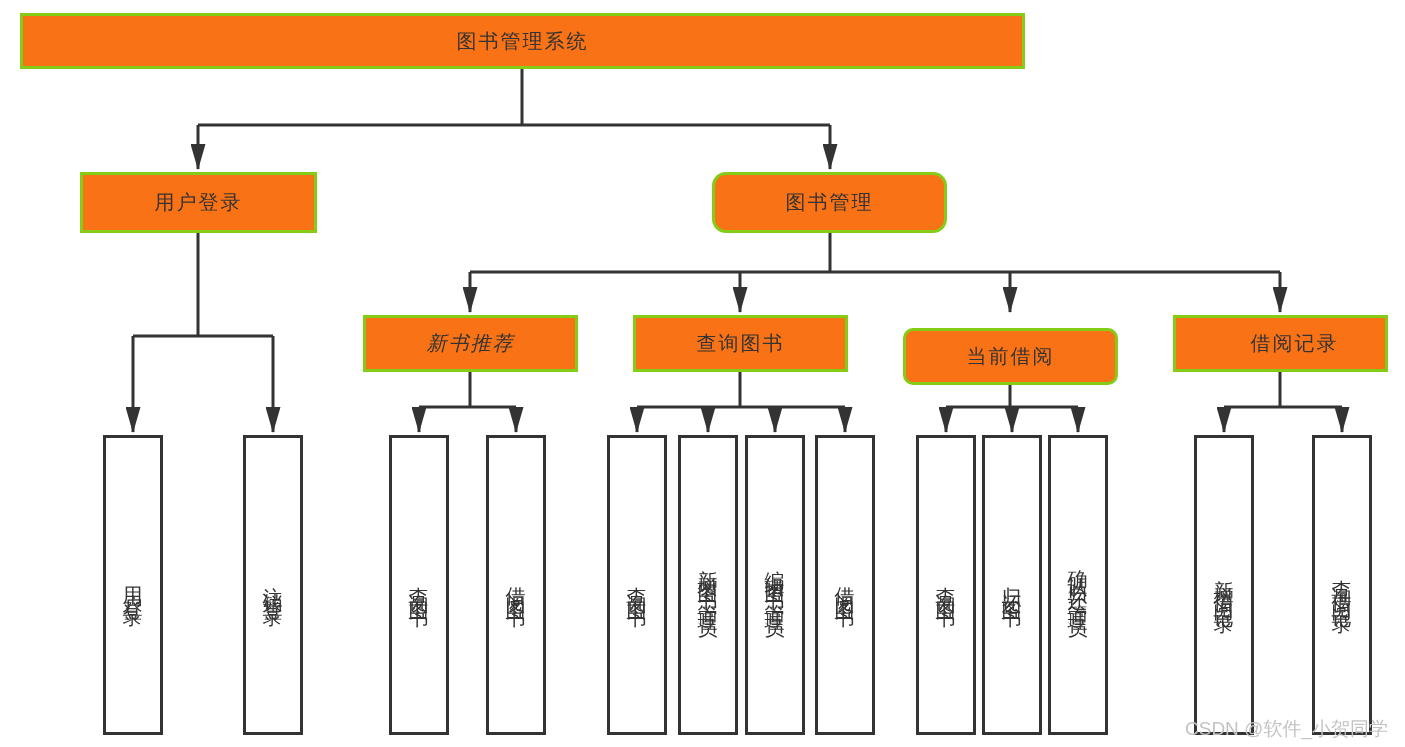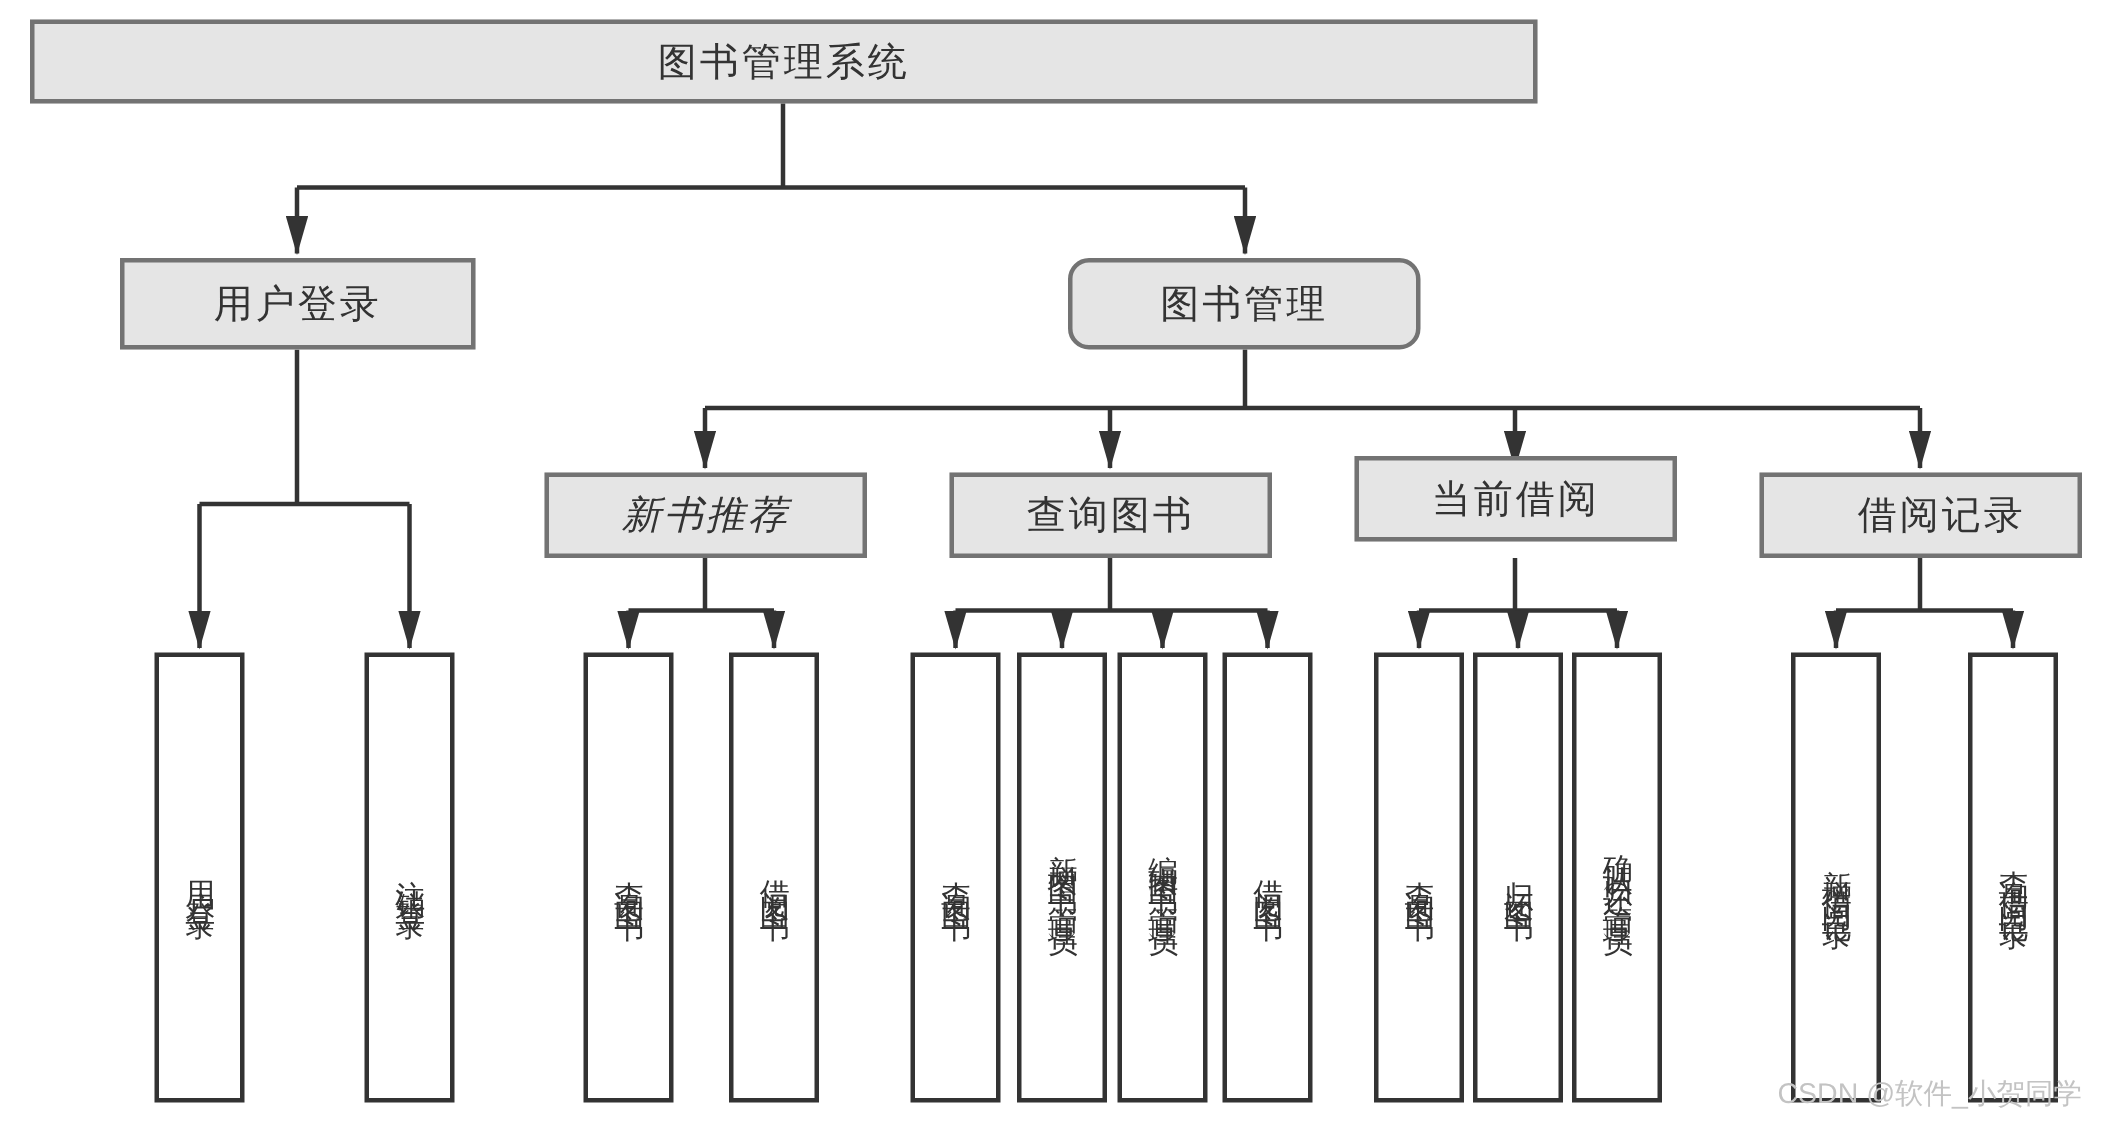--- a/index.html
+++ b/index.html
@@ -9,26 +9,26 @@
     height: 747px;
     background: #ffffff;
     font-family: "Liberation Sans", "DejaVu Sans", sans-serif;
     color: #333333;
     overflow: hidden;
   }
   #wires { position: absolute; left: 0; top: 0; z-index: 1; }
   .hbox {
     position: absolute;
     box-sizing: border-box;
-    background: #e5e5e5;
-    border: 3px solid #737373;
+    background: #f97316;
+    border: 3px solid #84cc16;
     display: flex;
     align-items: center;
     justify-content: center;
-    font-size: 26px;
+    font-size: 20px;
     letter-spacing: 2px;
     z-index: 2;
   }
   .vbox {
     position: absolute;
     box-sizing: border-box;
     background: #ffffff;
     border: 3px solid #333333;
     display: flex;
     align-items: center;
@@ -111,21 +111,21 @@
     </g>
   </svg>
 
   <div class="hbox" style="left:20px; top:13px; width:1005px; height:56px;">图书管理系统</div>
 
   <div class="hbox" style="left:80px; top:172px; width:237px; height:61px;">用户登录</div>
   <div class="hbox" style="left:712px; top:172px; width:235px; height:61px;border-radius:14px;">图书管理</div>
 
   <div class="hbox" style="left:363px; top:315px; width:215px; height:57px;font-style:italic;">新书推荐</div>
   <div class="hbox" style="left:633px; top:315px; width:215px; height:57px;">查询图书</div>
-  <div class="hbox" style="left:903px; top:304px; width:215px; height:57px;">当前借阅</div>
+  <div class="hbox" style="left:903px; top:328px; width:215px; height:57px;border-radius:10px;">当前借阅</div>
   <div class="hbox" style="left:1173px; top:315px; width:215px; height:57px;padding-left:28px;">借阅记录</div>
 
   <div class="vbox" style="left:103px;">
     <span>用户登录</span>
   </div>
   <div class="vbox" style="left:243px;">
     <span>注销登录</span>
   </div>
 
   <div class="vbox" style="left:389px;">

